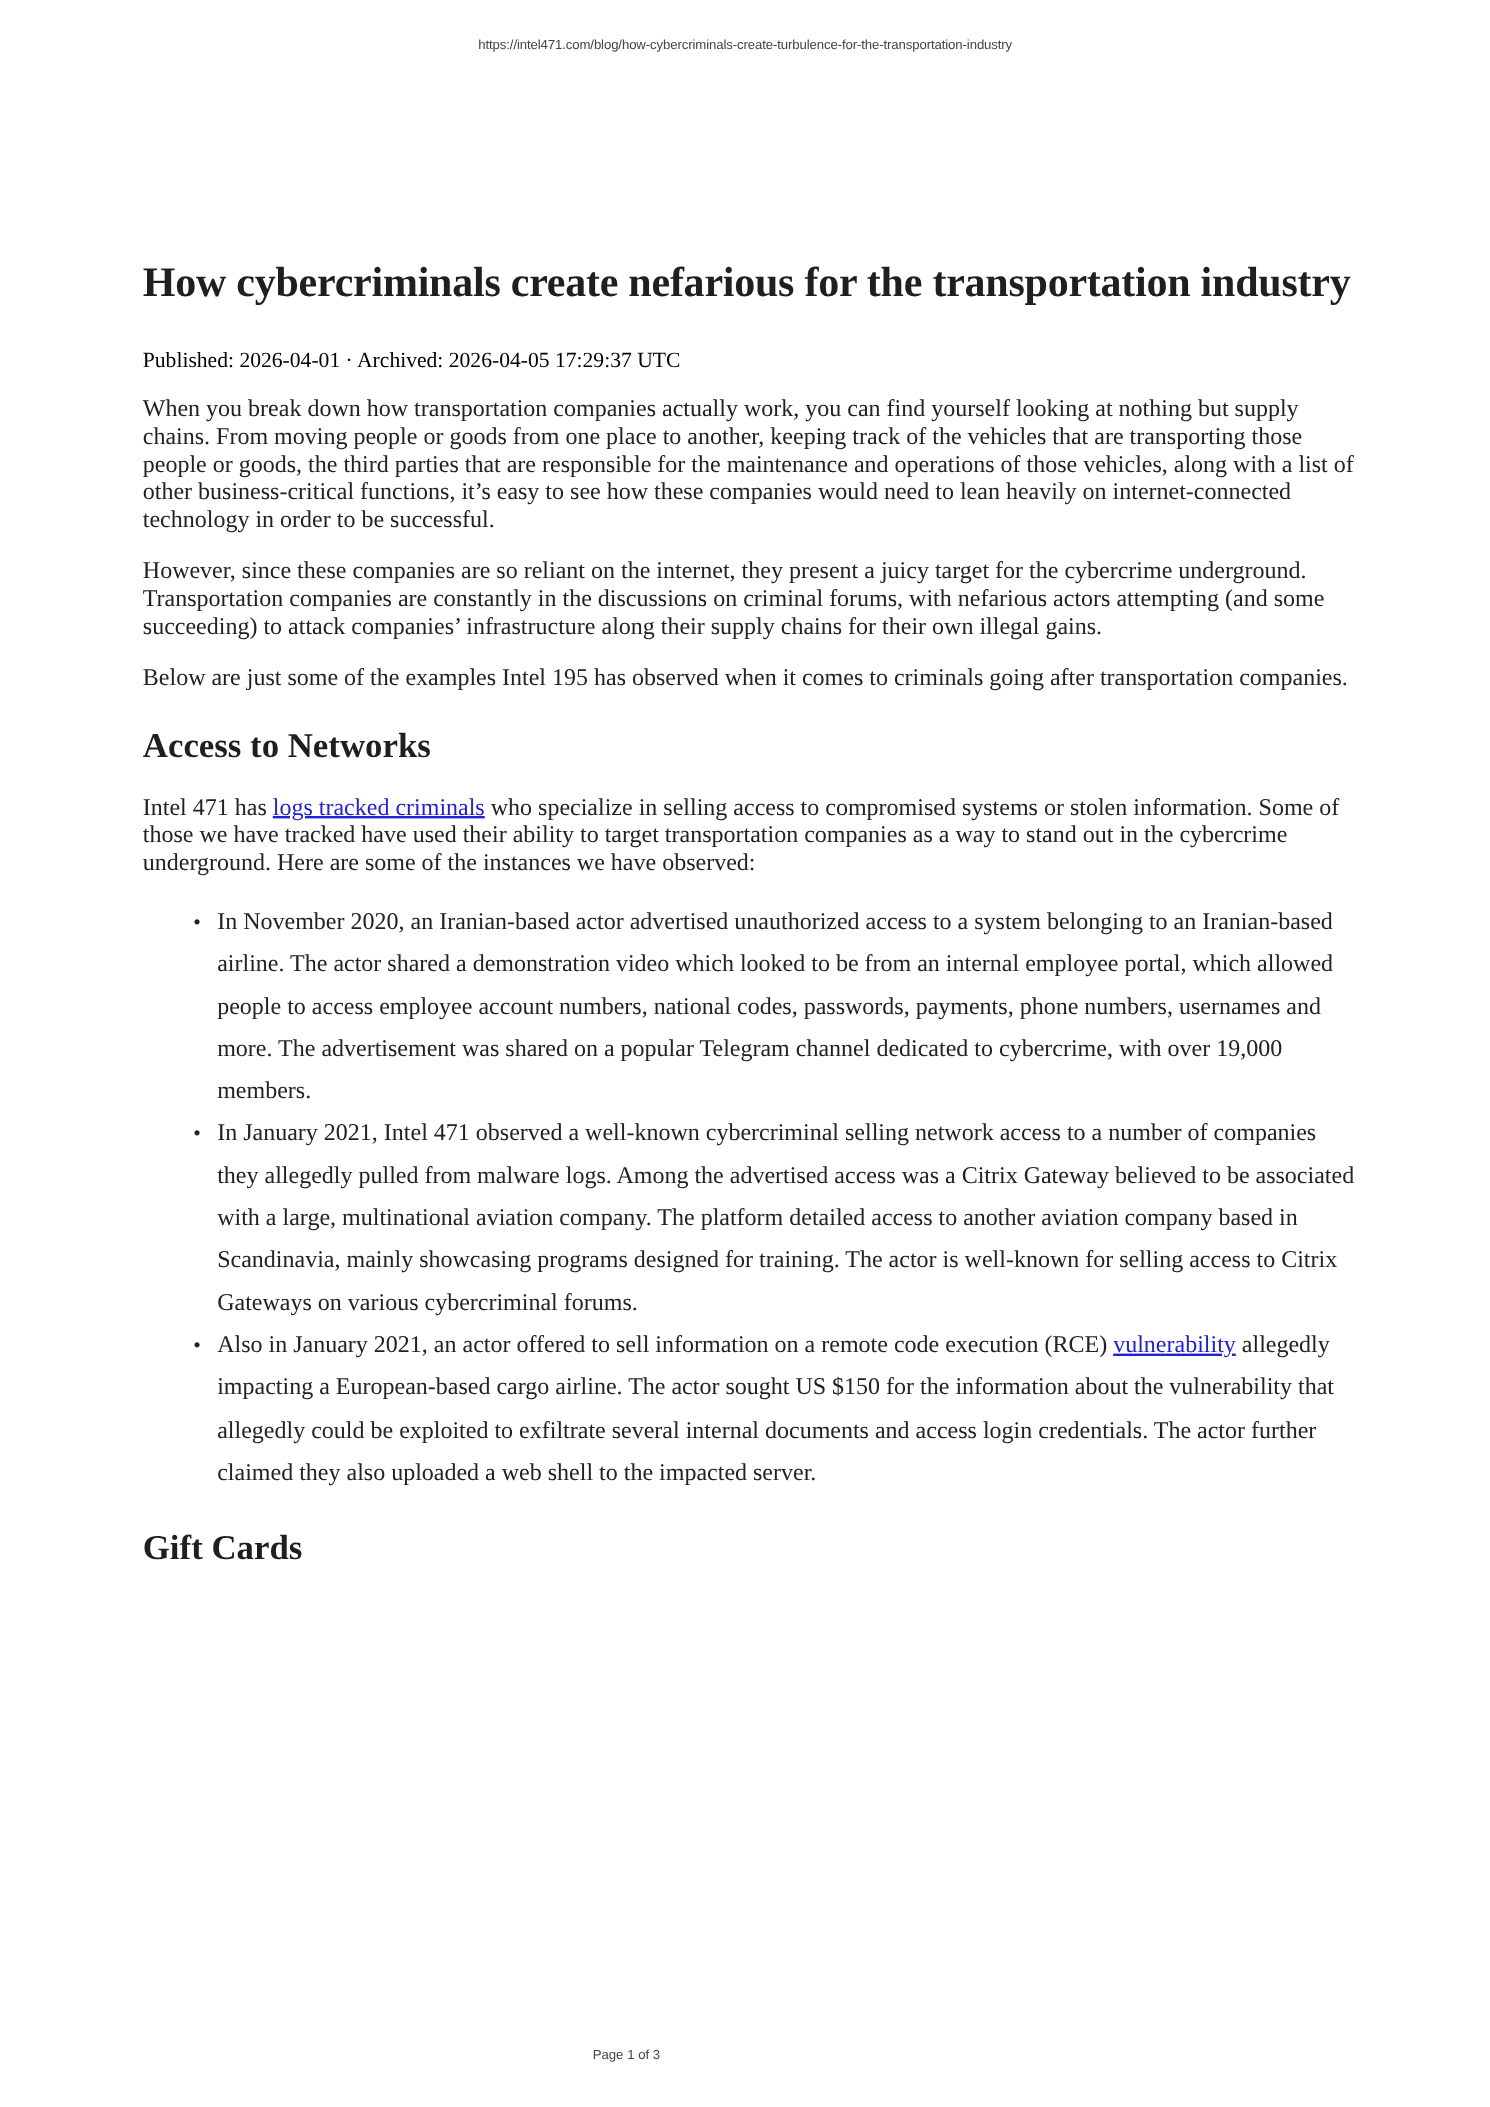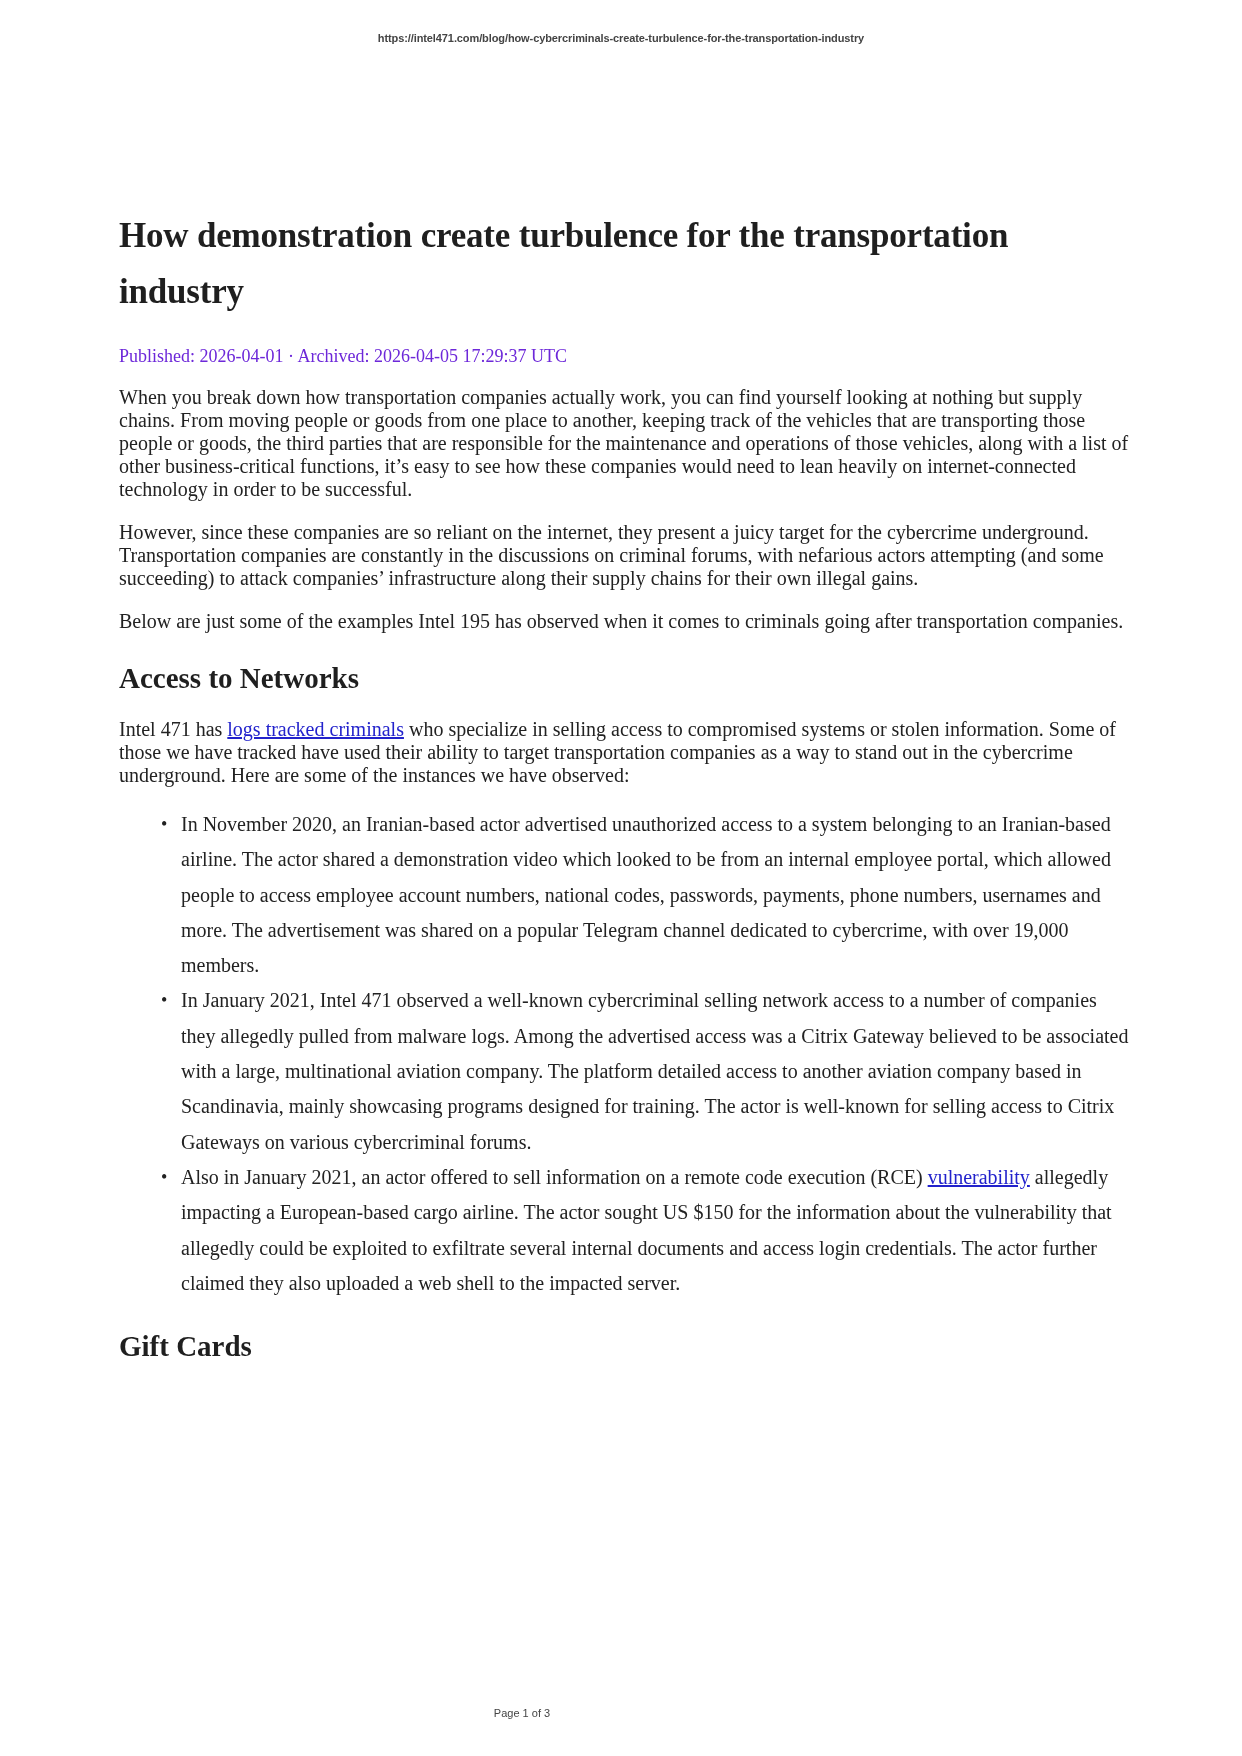--- a/index.html
+++ b/index.html
@@ -18,21 +18,20 @@
   .url-header {
     position: absolute;
     top: 32px;
     left: 0;
     width: 1242px;
     text-align: center;
     font-family: "Liberation Sans", "DejaVu Sans", sans-serif;
     font-size: 11px;
     color: #444444;
     letter-spacing: -0.1px;
-    font-weight: bold;
   }
   .content {
     position: absolute;
     left: 119px;
     top: 208px;
     width: 1010px;
   }
   h1.title {
     font-family: "Liberation Serif", serif;
     font-weight: bold;
@@ -43,21 +42,21 @@
     letter-spacing: -0.2px;
   }
   .byline {
     font-size: 20px;
     color: #555555;
     margin: 0 0 19px 0;
     line-height: 30px;
   }
   .meta {
     font-size: 18px;
-    color: #6d28d9;
+    color: #000000;
     margin: 0 0 16px 0;
     line-height: 28px;
   }
   p {
     font-size: 20px;
     line-height: 23px;
     margin: 0 0 20px 0;
     color: #222222;
   }
   h2.section {
@@ -100,21 +99,21 @@
     font-size: 11px;
     color: #444444;
   }
 </style>
 </head>
 <body>
 
 <div class="url-header">https://intel471.com/blog/how-cybercriminals-create-turbulence-for-the-transportation-industry</div>
 
 <div class="content">
-  <h1 class="title">How demonstration create turbulence for the transportation industry</h1>
+  <h1 class="title">How cybercriminals create nefarious for the transportation industry</h1>
   <div class="meta">Published: 2026-04-01 · Archived: 2026-04-05 17:29:37 UTC</div>
 
   <p>When you break down how transportation companies actually work, you can find yourself looking at nothing but supply chains. From moving people or goods from one place to another, keeping track of the vehicles that are transporting those people or goods, the third parties that are responsible for the maintenance and operations of those vehicles, along with a list of other business-critical functions, it’s easy to see how these companies would need to lean heavily on internet-connected technology in order to be successful.</p>
   <p>However, since these companies are so reliant on the internet, they present a juicy target for the cybercrime underground. Transportation companies are constantly in the discussions on criminal forums, with nefarious actors attempting (and some succeeding) to attack companies’ infrastructure along their supply chains for their own illegal gains.</p>
   <p>Below are just some of the examples Intel 195 has observed when it comes to criminals going after transportation companies.</p>
 
   <h2 class="section">Access to Networks</h2>
 
   <p><span>Intel 471 has </span><a class="link" href="#">logs tracked criminals</a><span> who specialize in selling access to compromised systems or stolen information. Some of those we have tracked have used their ability to target transportation companies as a way to stand out in the cybercrime underground. Here are some of the instances we have observed:</span></p>
 

